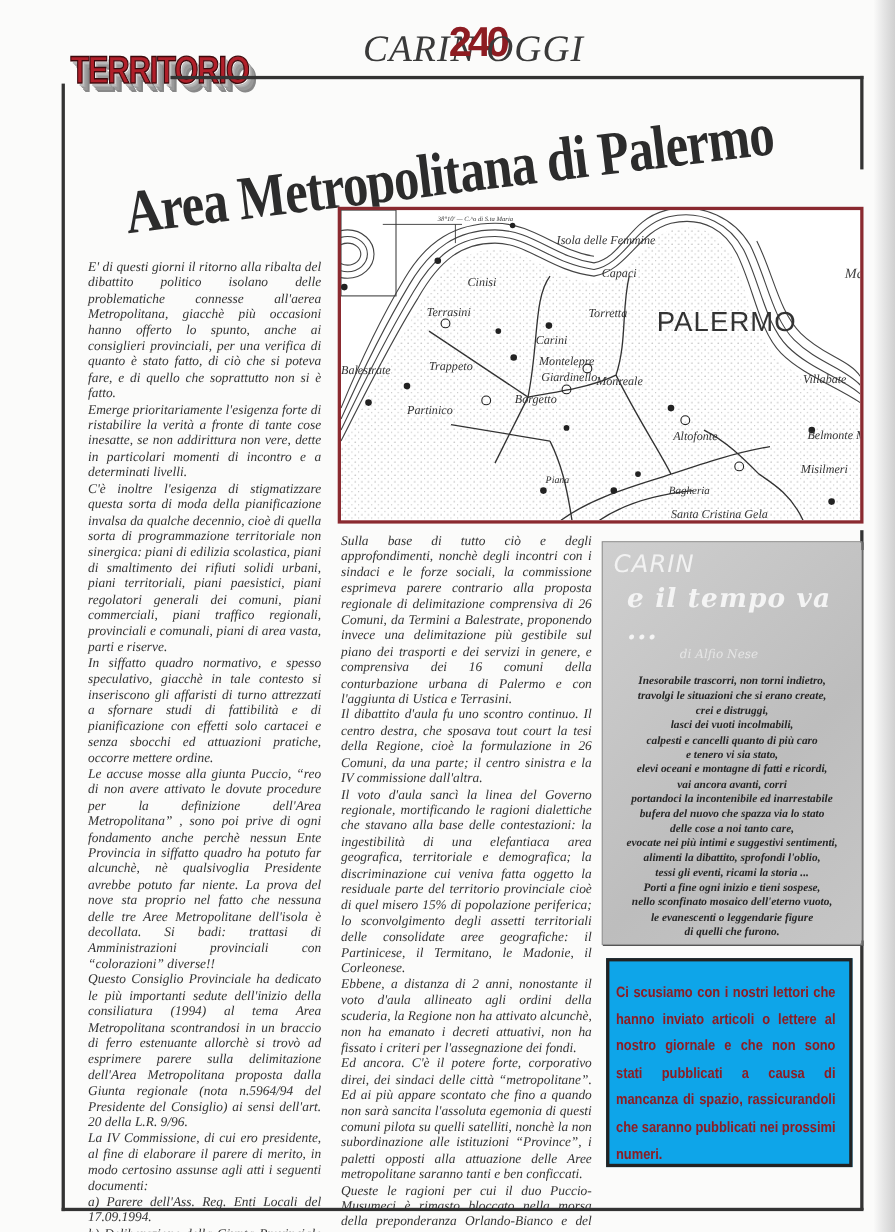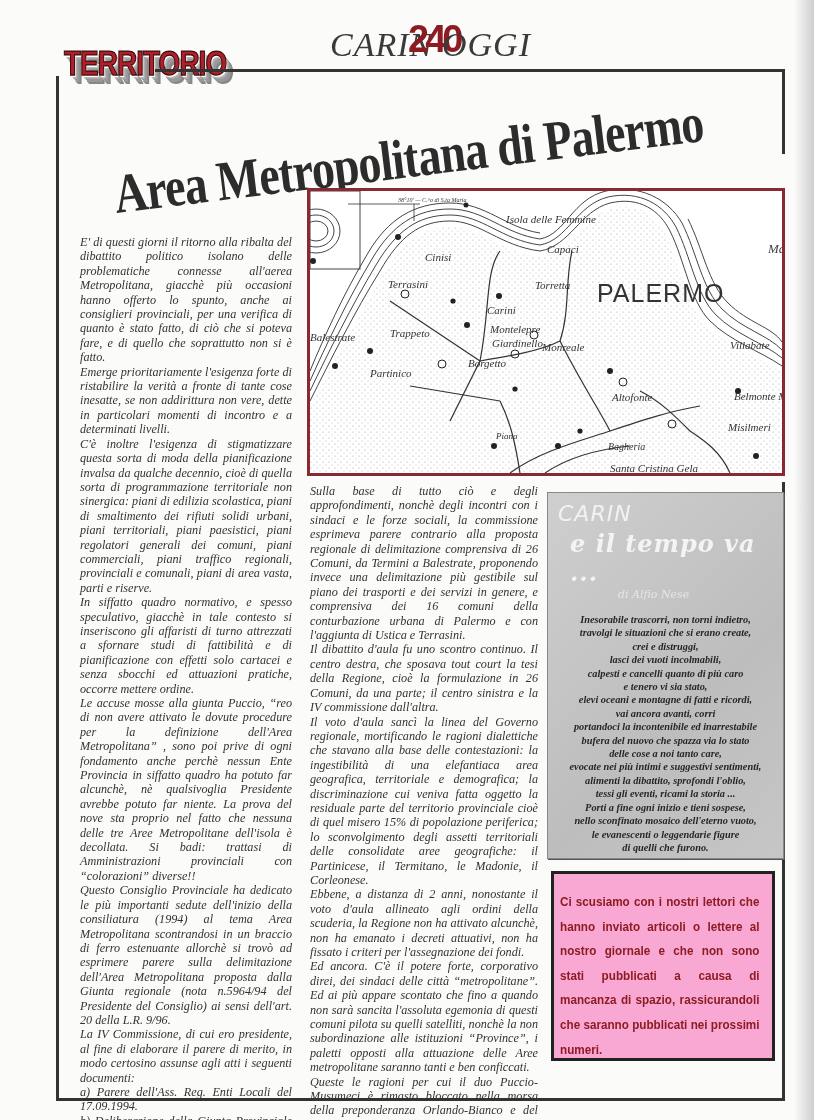--- a/index.html
+++ b/index.html
@@ -64,21 +64,21 @@
     border:1px solid #888; box-shadow:1px 1px 0 #555;
   }
   .poem .tag { position:absolute; left:10px; top:8px; font-family:"DejaVu Sans", sans-serif; font-style:italic; font-size:22px; color:#f2f2f2; letter-spacing:1px; }
   .poem .title { position:absolute; left:22px; top:36px; font-family:"DejaVu Serif", serif; font-style:italic; font-weight:bold; font-size:24px; color:#f4f4f4; letter-spacing:1px; }
   .poem .author { position:absolute; left:70px; top:95px; font-family:"DejaVu Serif", serif; font-style:italic; font-size:11px; color:#e6e6e6; }
   .poem .verses { position:absolute; left:4px; top:120px; width:227px; text-align:center; font-style:italic; font-weight:bold; font-size:10.3px; line-height:13.4px; color:#262626; }
   .poem .verses div { white-space:nowrap;text-align:center; }
 
   .notice {
     position:absolute; left:551px; top:871px; width:206px; height:184px;
-    border:3px solid #222; background:#f9a8d4; padding:0 6px;
+    border:3px solid #222; background:#0ea5e9; padding:0 6px;
   }
   .notice-text {
     margin-top:16px; font-family:"Liberation Sans", sans-serif; font-weight:bold; font-size:13.6px;
     line-height:24.6px; color:#8d1c22; text-align:justify; text-align-last:justify;
     transform:scaleX(0.86); transform-origin:left top; width:232px;
   }
 </style>
 </head>
 <body>
 

